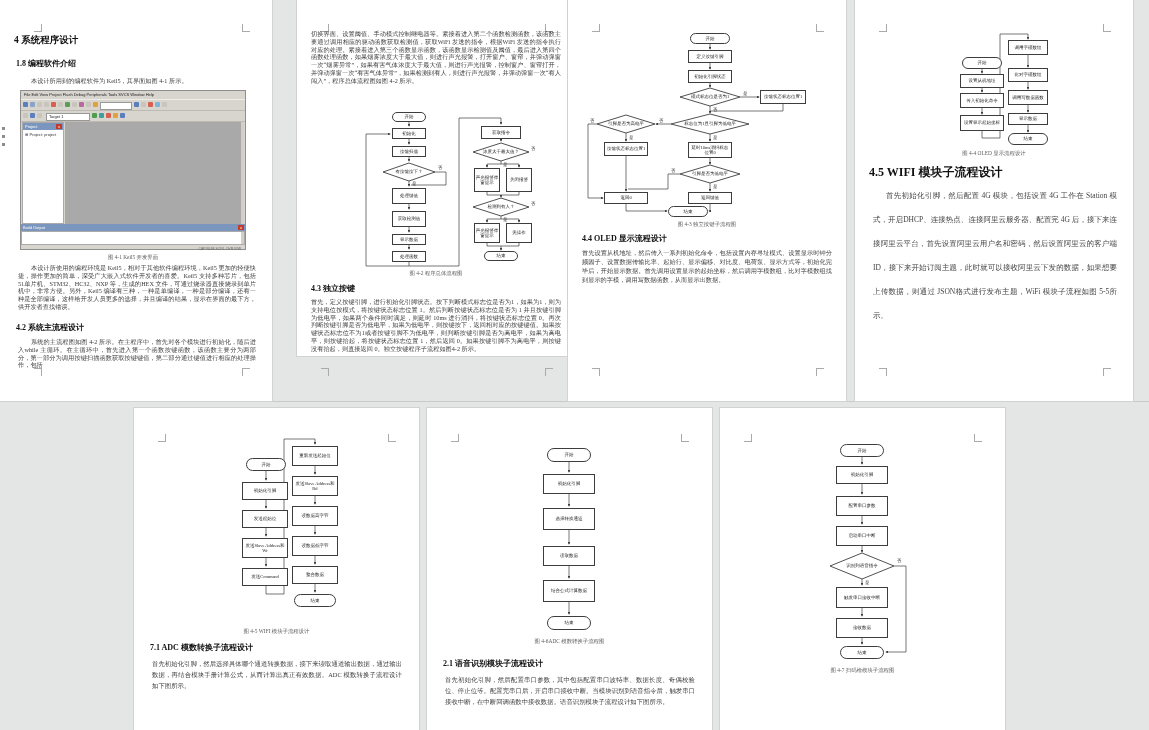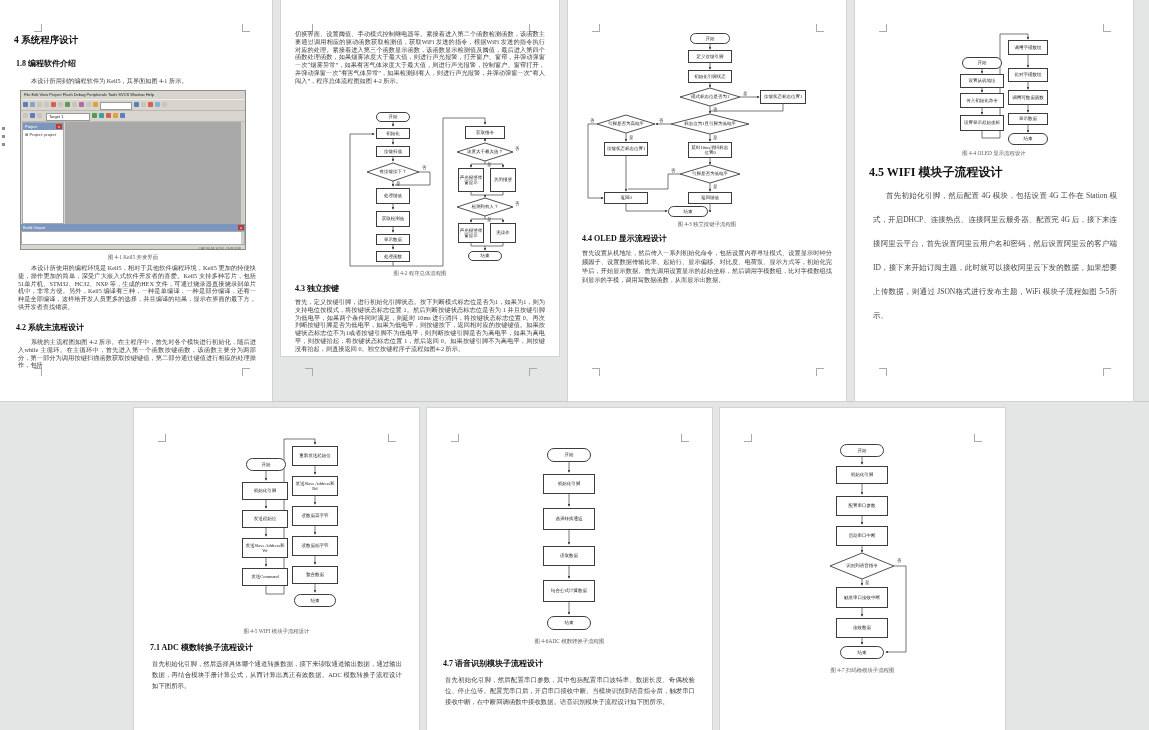--- a/index.html
+++ b/index.html
@@ -76,21 +76,21 @@
     </div>
     <div style="height:8px;font-size:3.5px;color:#666;text-align:right;padding:2px 4px 0 0;box-sizing:border-box">CAP NUM SCRL OVR R/W</div>
   </div>
 
   <div class="cap" style="left:0;top:254px;width:278px">图 4-1 Keil5 开发界面</div>
   <div class="para ind" style="left:24px;top:264px;width:238px">本设计所使用的编程环境是 Keil5，相对于其他软件编程环境，Keil5 更加的轻便快捷，操作更加的简单，深受广大嵌入式软件开发者的喜爱。Keil5 支持多种芯片，包括51单片机、STM32、HC32、NXP 等，生成的HEX 文件，可通过烧录器直接烧录到单片机中，非常方便。另外，Keil5 编译有三种，一种是单编译，一种是部分编译，还有一种是全部编译，这样给开发人员更多的选择，并且编译的结果，显示在界面的最下方，供开发者查找错误。</div>
   <div class="h2" style="left:22px;top:322px">4.2 系统主流程设计</div>
   <div class="para ind" style="left:24px;top:338px;width:238px">系统的主流程图如图 4-2 所示。在主程序中，首先对各个模块进行初始化，随后进入while 主循环。在主循环中，首先进入第一个函数按键函数，该函数主要分为两部分，第一部分为调用按键扫描函数获取按键键值，第二部分通过键值进行相应的处理操作，包括</div>
 </div>
 
-<div class="page" style="left:281px;top:0;width:278px;height:356px">
+<div class="page" style="left:297px;top:0;width:278px;height:356px">
   <div class="cm tl" style="left:24px;top:24px"></div>
   <div class="cm tr" style="left:248px;top:24px"></div>
   <div class="cm bl" style="left:24px;top:368px"></div>
   <div class="cm br" style="left:248px;top:368px"></div>
 
   <div class="para" style="left:14px;top:30px;width:250px">切换界面、设置阈值、手动模式控制继电器等。紧接着进入第二个函数检测函数，该函数主要通过调用相应的驱动函数获取检测值，获取WiFi 发送的指令，根据WiFi 发送的指令执行对应的处理。紧接着进入第三个函数显示函数，该函数显示检测值及阈值，最后进入第四个函数处理函数，如果烟雾浓度大于最大值，则进行声光报警，打开窗户、窗帘，并弹动弹窗一次“烟雾异常”，如果有害气体浓度大于最大值，则进行声光报警，控制窗户、窗帘打开，并弹动弹窗一次“有害气体异常”，如果检测到有人，则进行声光报警，并弹动弹窗一次“有人闯入”，程序总体流程图如图 4-2 所示。</div>
 
   <div class="abs" style="left:7px;top:0;width:270px;height:270px">
     <svg class="fl" width="270" height="270">
       <defs>
@@ -315,21 +315,21 @@
     </svg>
     <div class="fn ov" style="left:120px;top:40px;width:44px;height:14px">开始</div>
     <div class="fn bx" style="left:116px;top:66px;width:52px;height:20px">初始化引脚</div>
     <div class="fn bx" style="left:116px;top:100px;width:52px;height:22px">选择转换通道</div>
     <div class="fn bx" style="left:116px;top:138px;width:52px;height:20px">读取数据</div>
     <div class="fn bx" style="left:116px;top:172px;width:52px;height:22px">结合公式计算数据</div>
     <div class="fn ov" style="left:120px;top:208px;width:44px;height:14px">结束</div>
   </div>
 
   <div class="cap" style="left:0;top:230px;width:285px">图 4-6ADC 模数转换子流程图</div>
-  <div class="h2" style="left:16px;top:250px">4.7 语音识别模块子流程设计</div>
+  <div class="h2" style="left:16px;top:250px">2.1 语音识别模块子流程设计</div>
   <div class="para md" style="left:18px;top:266px;width:250px">首先初始化引脚，然后配置串口参数，其中包括配置串口波特率、数据长度、奇偶校验位、停止位等。配置完串口后，开启串口接收中断。当模块识别到语音指令后，触发串口接收中断，在中断回调函数中接收数据。语音识别模块子流程设计如下图所示。</div>
 </div>
 
 <div class="page" style="left:720px;top:408px;width:285px;height:322px">
   <div class="cm tl" style="left:24px;top:26px"></div>
   <div class="cm tr" style="left:254px;top:26px"></div>
 
   <div class="abs" style="left:0;top:0;width:285px;height:255px">
     <svg class="fl" width="285" height="255">
       <defs>

